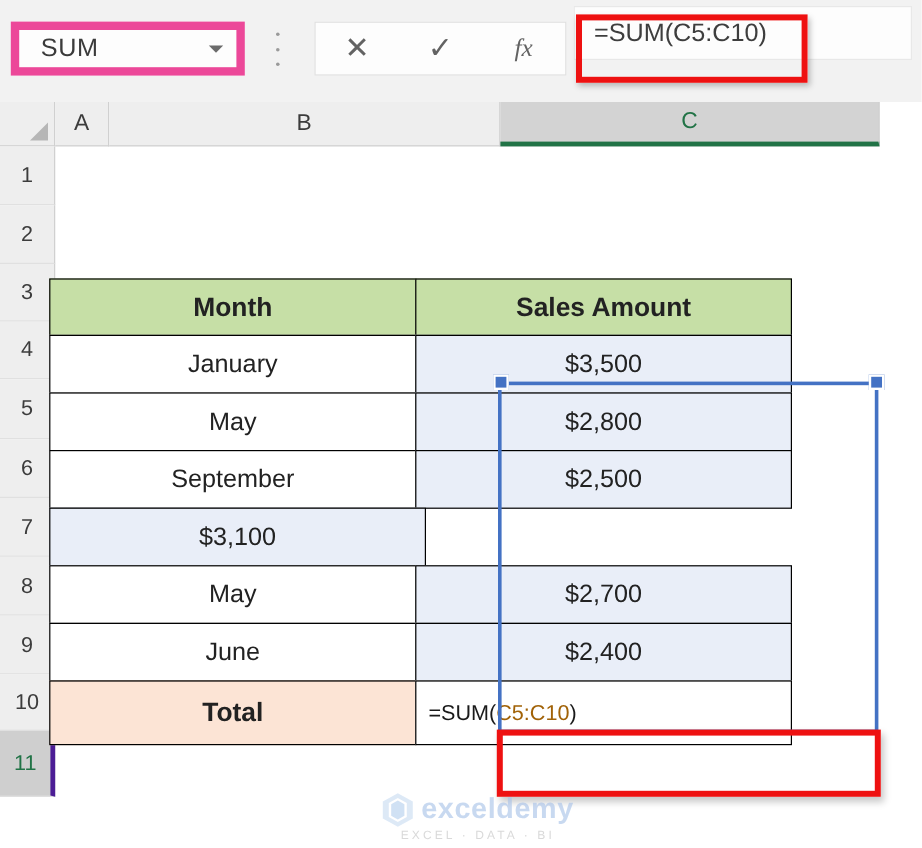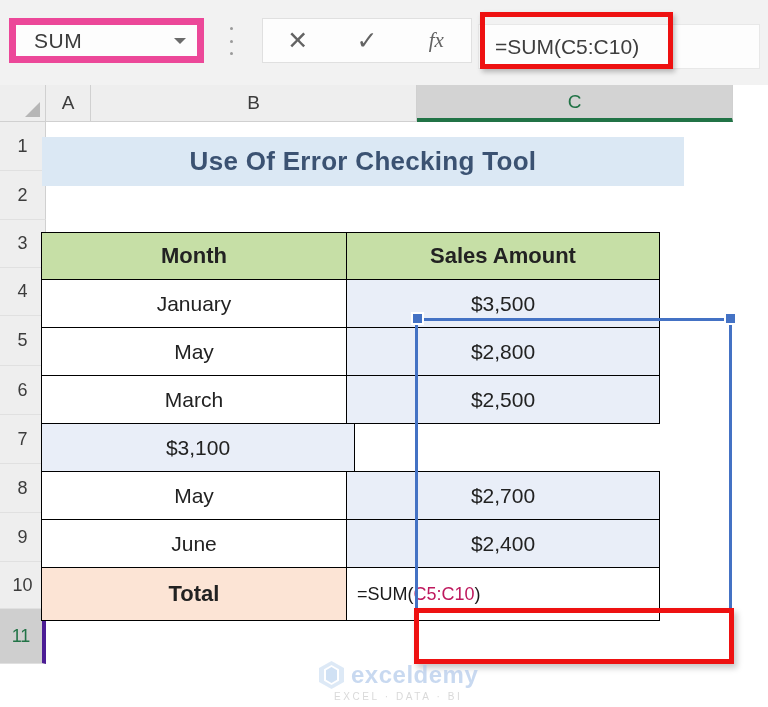--- a/index.html
+++ b/index.html
@@ -44,21 +44,21 @@
     position: absolute; left: 262px; top: 18px; width: 210px; height: 45px;
     background: #fdfdfd; border: 1px solid #e0e0e0;
     display: flex; align-items: center; justify-content: space-around;
   }
   .fx-btn { width: 52px; height: 43px; display: flex; align-items: center; justify-content: center; color: #636363; }
   .glyph-x { font-size: 25px; line-height: 1; font-weight: 300; }
   .glyph-check { font-size: 25px; line-height: 1; }
   .glyph-fx { font-size: 21px; font-style: italic; font-family: "Liberation Serif", serif; }
 
   .formula-input-wrap {
-    position: absolute; left: 478px; top: 24px; right: 8px; height: 45px;
+    position: absolute; left: 478px; top: 5px; right: 8px; height: 45px;
     background: #fdfdfd; border: 1px solid #e8e8e8;
   }
   .formula-text {
     position: absolute; left: 16px; top: 50%; transform: translateY(-50%);
     font-size: 21px; color: #3e3e3e; white-space: nowrap;
   }
   .hl-box-formula {
     position: absolute; left: 480px; top: 12px; width: 193px; height: 57px;
     border: 5px solid #ee1111; background: transparent;
     box-shadow: 2px 3px 5px rgba(0,0,0,.25);
@@ -116,21 +116,21 @@
   .hdr { background: #c6dfa6; font-weight: bold; font-size: 22px; height: 48px; }
   .body-row { height: 49px; background: #ffffff; }
   .sales-sel { background: #e9eef8; }
   .total-row { height: 54px; }
   .total-cell { background: #fce4d5; font-weight: bold; font-size: 22px; }
   .total-formula {
     background: #ffffff; justify-content: flex-start; padding-left: 10px;
     font-size: 18px;
   }
   .f-black { color: #1a1a1a; }
-  .f-blue { color: #be185d; }
+  .f-blue { color: #a16207; }
 
   
   .sel-rect {
     position: absolute; left: 415px; top: 318px; width: 317px; height: 293px;
     border: 3px solid #4472c4; pointer-events: none;
   }
   .handle {
     position: absolute; width: 13px; height: 13px;
     background: #4472c4; border: 2px solid #ffffff;
   }
@@ -209,41 +209,38 @@
   <div class="rowhead" style="top:135px;height:48px;">3</div>
   <div class="rowhead" style="top:183px;height:48px;">4</div>
   <div class="rowhead" style="top:231px;height:50px;">5</div>
   <div class="rowhead" style="top:281px;height:49px;">6</div>
   <div class="rowhead" style="top:330px;height:49px;">7</div>
   <div class="rowhead" style="top:379px;height:49px;">8</div>
   <div class="rowhead" style="top:428px;height:49px;">9</div>
   <div class="rowhead" style="top:477px;height:47px;">10</div>
   <div class="rowhead selected" style="top:524px;height:55px;">11</div>
 
-  <div class="title-cell">
-    <span class="title-text">Use Of Error Checking Tool</span>
-  </div>
 
   <div class="tbl">
 
     <div class="trow">
       <div class="tcell c-month hdr">Month</div>
       <div class="tcell c-sales hdr">Sales Amount</div>
     </div>
 
     <div class="trow">
       <div class="tcell c-month body-row">January</div>
       <div class="tcell c-sales body-row sales-sel">$3,500</div>
     </div>
     <div class="trow">
       <div class="tcell c-month body-row">May</div>
       <div class="tcell c-sales body-row sales-sel">$2,800</div>
     </div>
     <div class="trow">
-      <div class="tcell c-month body-row">March</div>
+      <div class="tcell c-month body-row">September</div>
       <div class="tcell c-sales body-row sales-sel">$2,500</div>
     </div>
     <div class="trow">
       <div class="tcell c-sales body-row sales-sel">$3,100</div>
     </div>
     <div class="trow">
       <div class="tcell c-month body-row">May</div>
       <div class="tcell c-sales body-row sales-sel">$2,700</div>
     </div>
     <div class="trow">

